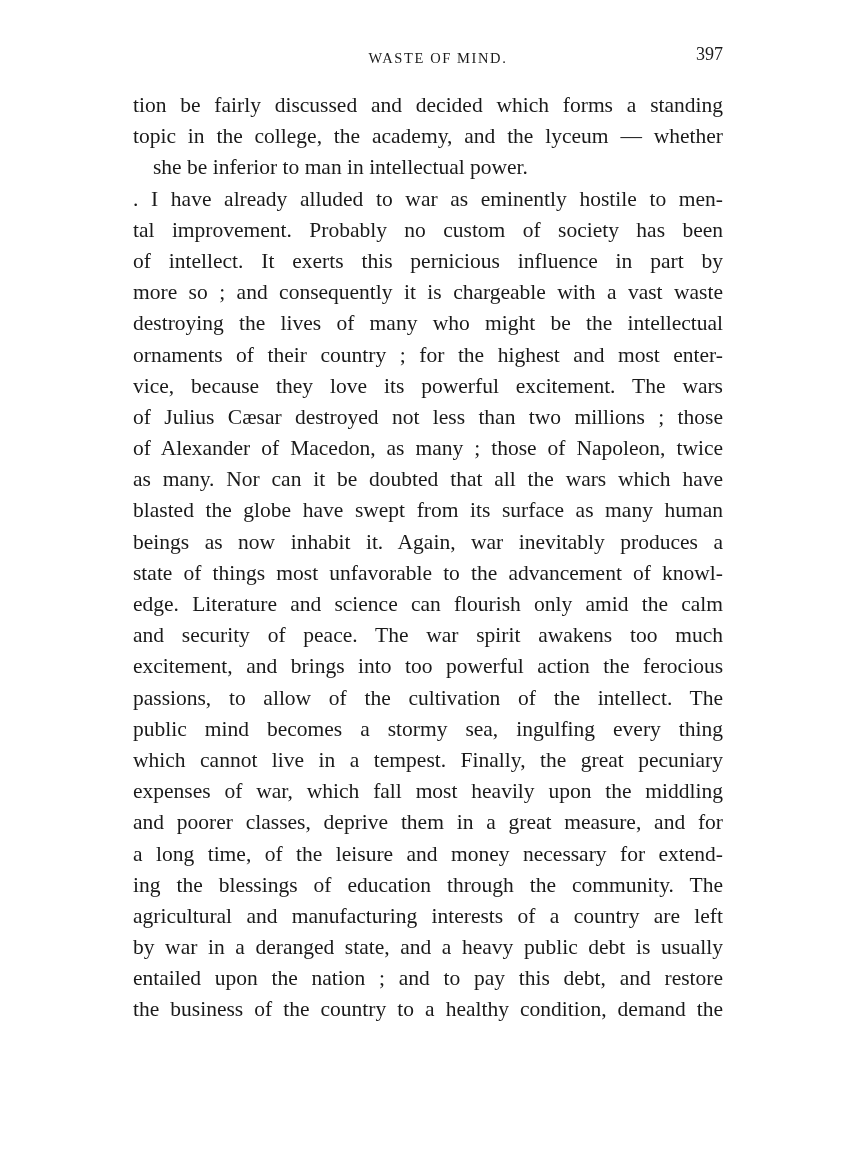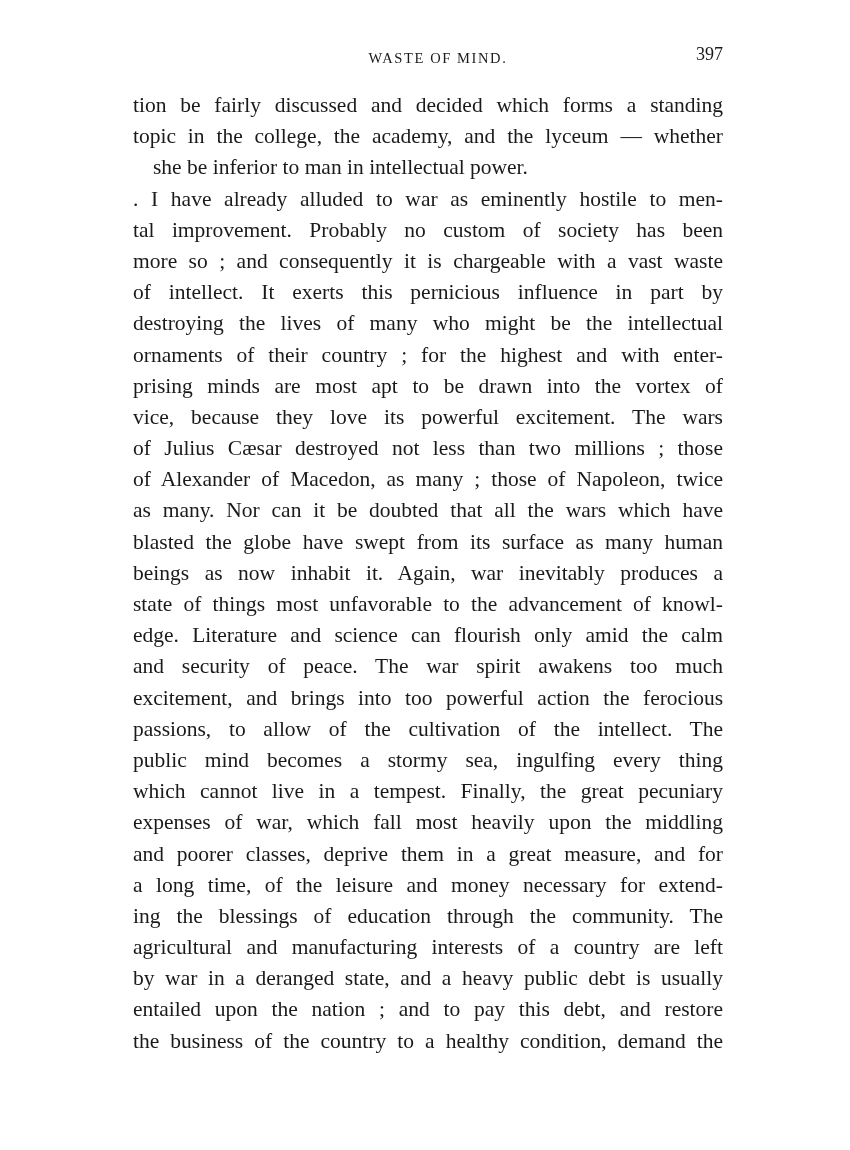--- a/index.html
+++ b/index.html
@@ -75,25 +75,24 @@
     <span class="running-title">WASTE OF MIND.</span>
     <span class="page-number">397</span>
   </div>
 
   <div class="body-text">
     <span class="line">tion be fairly discussed and decided which forms a standing</span>
     <span class="line">topic in the college, the academy, and the lyceum — whether</span>
     <span class="line last-of-para">she be inferior to man in intellectual power.</span>
     <span class="line">. I have already alluded to war as eminently hostile to men-</span>
     <span class="line">tal improvement. Probably no custom of society has been</span>
+    <span class="line">of intellect. It exerts this pernicious influence in part by</span>
     <span class="line">more so ; and consequently it is chargeable with a vast waste</span>
-    <span class="line">of intellect. It exerts this pernicious influence in part by</span>
     <span class="line">destroying the lives of many who might be the intellectual</span>
-    <span class="line">ornaments of their country ; for the highest and with enter-</span>
-    <span class="line">prising minds are most apt to be drawn into the vortex of</span>
+    <span class="line">ornaments of their country ; for the highest and most enter-</span>
     <span class="line">vice, because they love its powerful excitement. The wars</span>
     <span class="line">of Julius Cæsar destroyed not less than two millions ; those</span>
     <span class="line">of Alexander of Macedon, as many ; those of Napoleon, twice</span>
     <span class="line">as many. Nor can it be doubted that all the wars which have</span>
     <span class="line">blasted the globe have swept from its surface as many human</span>
     <span class="line">beings as now inhabit it. Again, war inevitably produces a</span>
     <span class="line">state of things most unfavorable to the advancement of knowl-</span>
     <span class="line">edge. Literature and science can flourish only amid the calm</span>
     <span class="line">and security of peace. The war spirit awakens too much</span>
     <span class="line">excitement, and brings into too powerful action the ferocious</span>

